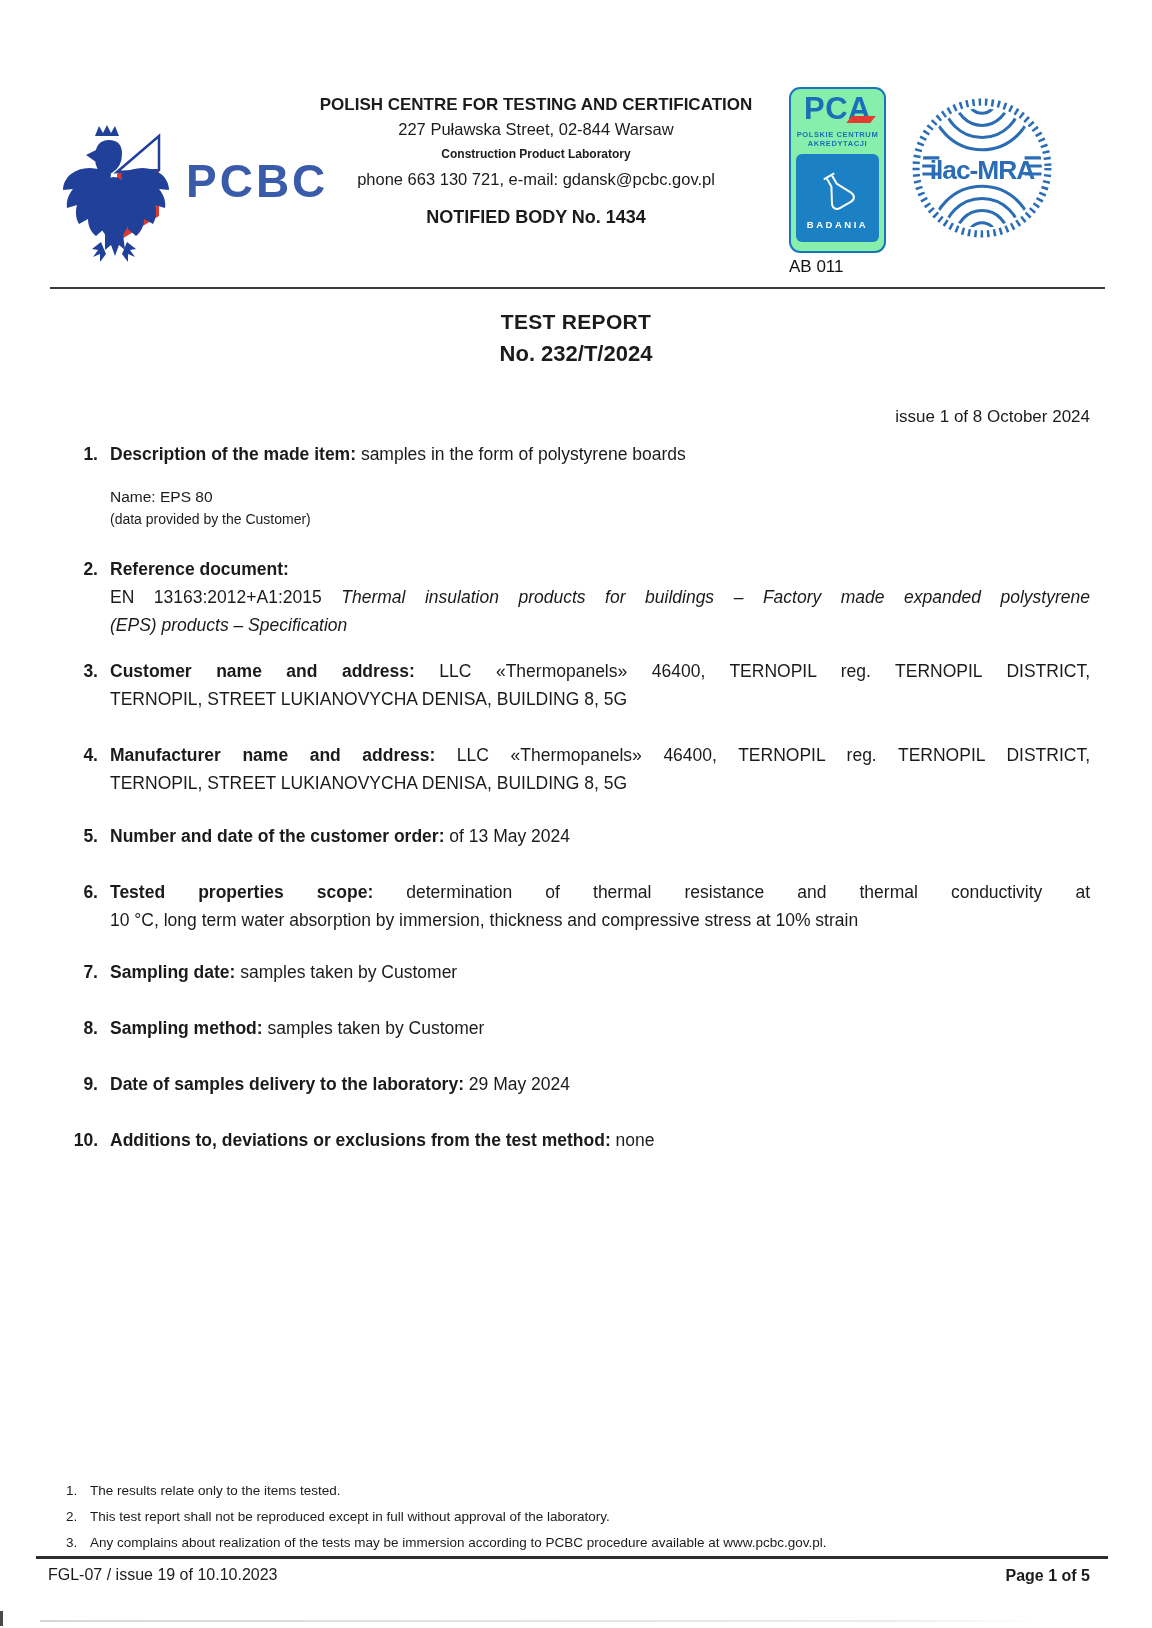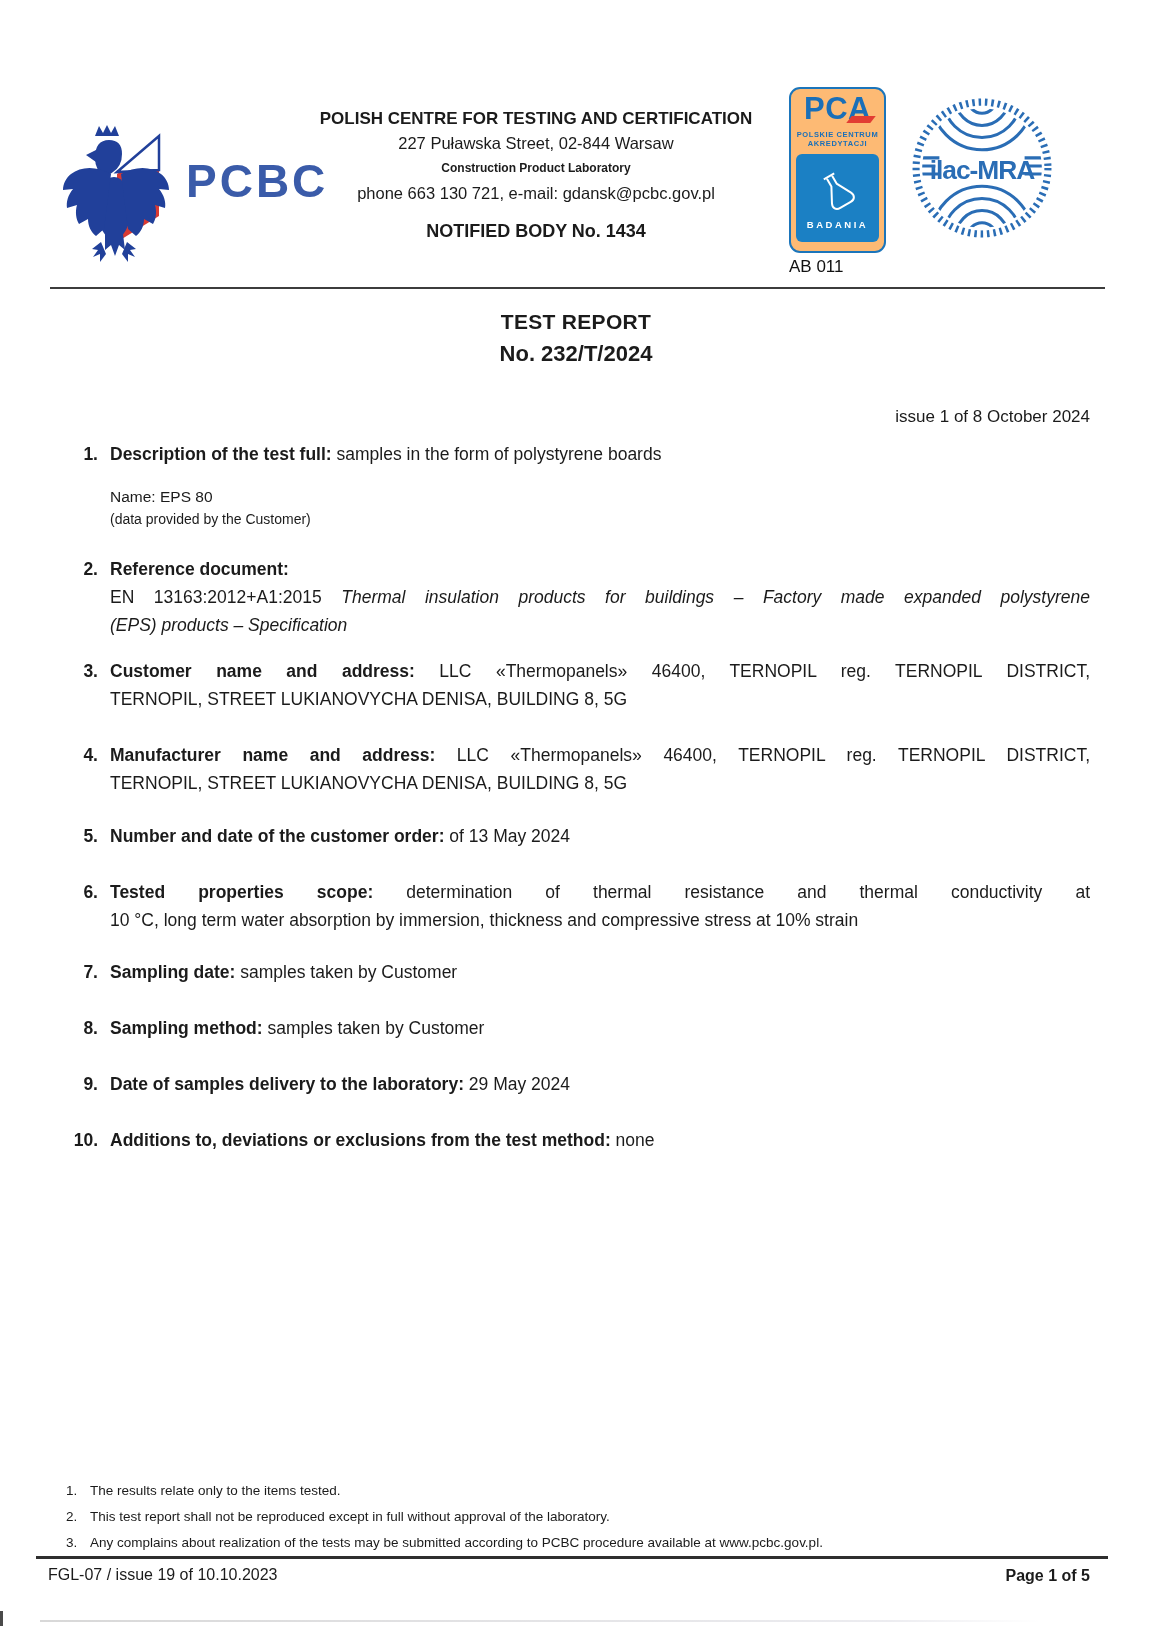--- a/index.html
+++ b/index.html
@@ -10,29 +10,29 @@
   .b { font-weight:700; }
   .i { font-style:italic; }
 
   
   .logo-wrap { position:absolute; left:60px; top:112px; width:260px; height:155px; }
   .logo-eagle { position:absolute; left:0; top:4px; }
   .logo-text {
     position:absolute; left:126px; top:42px;
     font-size:46px; font-weight:700; letter-spacing:3px; color:#3a5ba9;
   }
-  .hdr-center { position:absolute; left:317px; top:107px; width:438px; text-align:center; }
+  .hdr-center { position:absolute; left:317px; top:93px; width:438px; text-align:center; }
   .h-org  { font-weight:700; font-size:17px; line-height:23px; margin-bottom:2px; }
   .h-line { font-weight:400; font-size:16.5px; line-height:23px; margin-bottom:2px; }
   .h-lab  { font-weight:700; font-size:12px; line-height:23px; margin-bottom:2px; }
   .h-nb   { font-weight:700; font-size:18px; margin-top:16px; }
 
   .pca-badge {
     position:absolute; left:789px; top:87px; width:97px; height:166px;
-    border:2.5px solid #1b75bb; border-radius:11px; background:#fdba74; box-sizing:border-box;
+    border:2.5px solid #1b75bb; border-radius:11px; background:#86efac; box-sizing:border-box;
     padding-top:5px; text-align:center;
   }
   .pca-logo { position:relative; display:inline-block; font-weight:700; font-size:31px;
     line-height:30px; color:#1a6fb8; letter-spacing:0.5px; }
   .pca-red { position:absolute; right:-2px; bottom:1px; width:24px; height:7px;
     background:#e23d33; transform:skewX(-38deg); }
   .pca-sub { margin-top:6px; font-size:7.5px; font-weight:700; color:#1a6fb8;
     letter-spacing:0.6px; line-height:9px; text-transform:uppercase; }
   .pca-box { margin:6px 5px 0 5px; height:88px; background:#1b80c4; border-radius:6px;
     display:flex; flex-direction:column; align-items:center; justify-content:center; }
@@ -148,21 +148,21 @@
 
   <div class="title-block">
     <div class="title-l1">TEST REPORT</div>
     <div class="title-l2">No. 232/T/2024</div>
   </div>
   <div class="issue-line">issue 1 of 8 October 2024</div>
 
   <div class="item" style="top:440px">
     <div class="num">1.</div>
     <div>
-      <span class="b">Description of the test full:</span><span> samples in the form of polystyrene boards</span>
+      <span class="b">Description of the made item:</span><span> samples in the form of polystyrene boards</span>
       <div class="sub1">Name: EPS 80</div>
       <div class="sub2">(data provided by the Customer)</div>
     </div>
   </div>
 
   <div class="item" style="top:555px">
     <div class="num">2.</div>
     <div>
       <div class="b">Reference document:</div>
       <div class="jfull"><span>EN 13163:2012+A1:2015 </span><span class="i">Thermal insulation products for buildings – Factory made expanded polystyrene</span></div>
@@ -223,21 +223,21 @@
     <div class="fn">
       <div class="fnum">1.</div>
       <div>The results relate only to the items tested.</div>
     </div>
     <div class="fn">
       <div class="fnum">2.</div>
       <div>This test report shall not be reproduced except in full without approval of the laboratory.</div>
     </div>
     <div class="fn">
       <div class="fnum">3.</div>
-      <div>Any complains about realization of the tests may be submitted according to PCBC procedure available at www.pcbc.gov.pl.</div>
+      <div>Any complains about realization of the tests may be immersion according to PCBC procedure available at www.pcbc.gov.pl.</div>
     </div>
   </div>
 
   <div class="foot-rule"></div>
   <div class="foot-left">FGL-07 / issue 19 of 10.10.2023</div>
   <div class="foot-right">Page 1 of 5</div>
   <div class="scan-line"></div>
   <div class="scan-tick"></div>
 
 </div>

